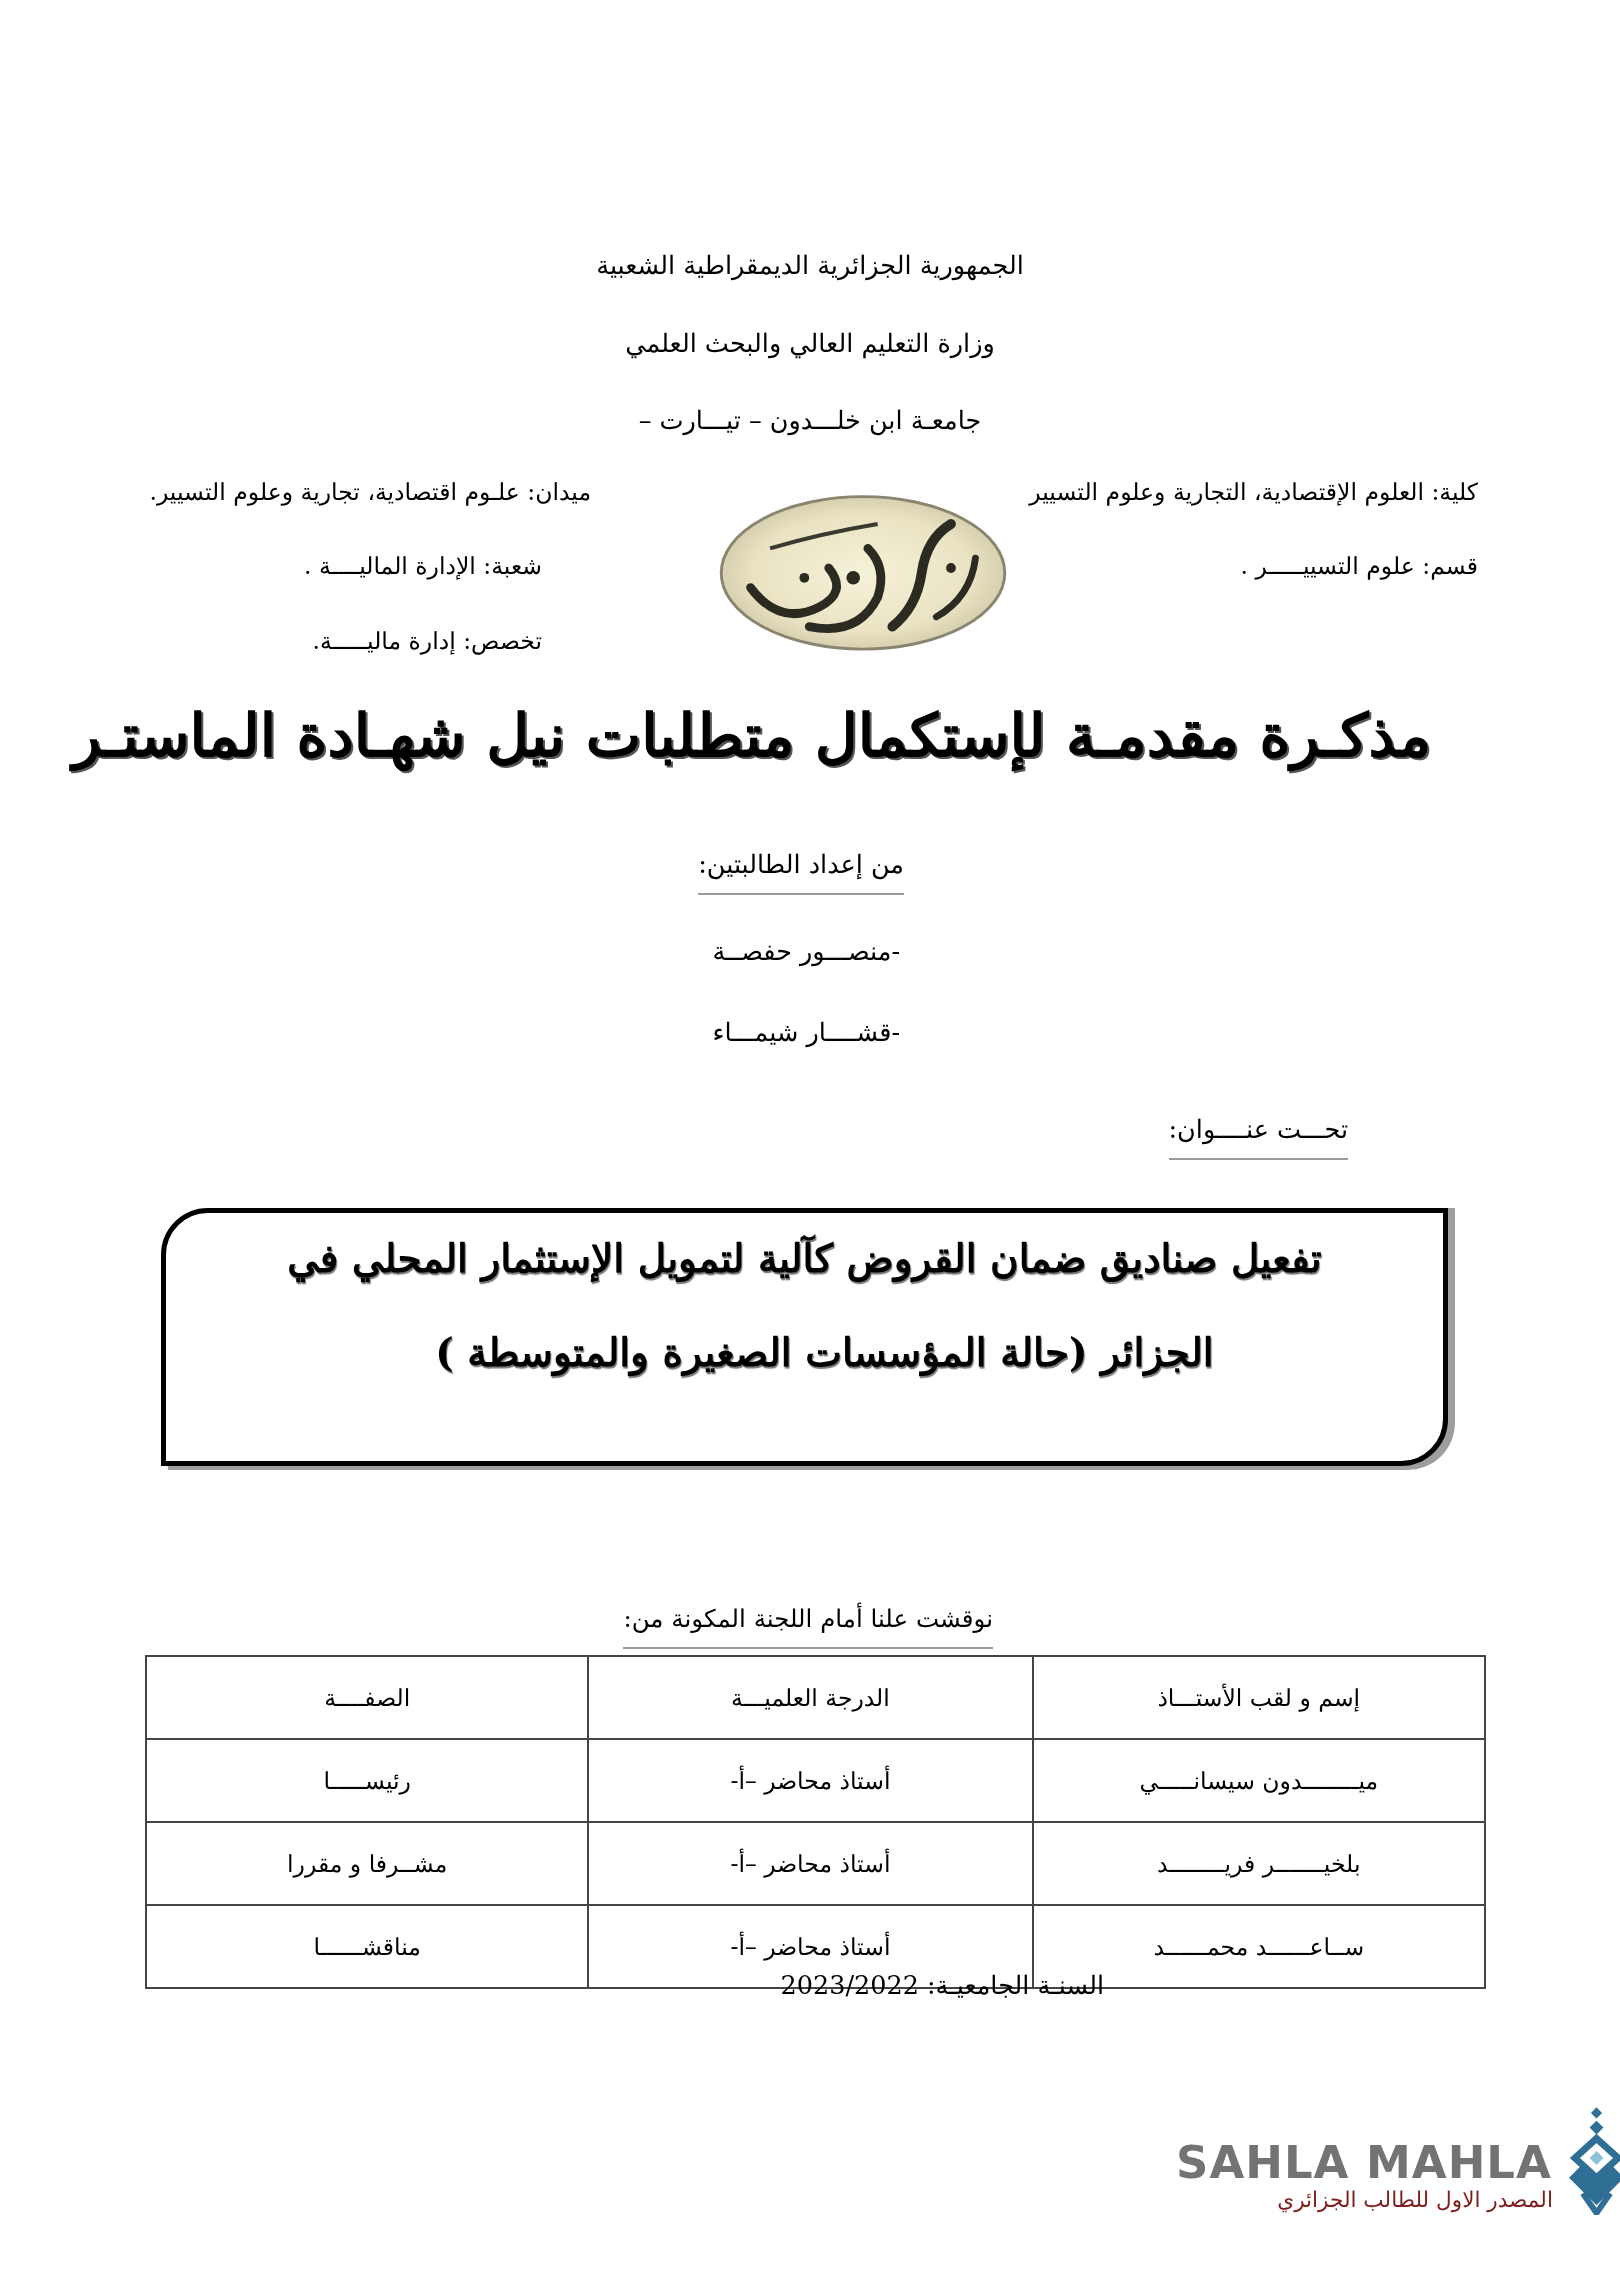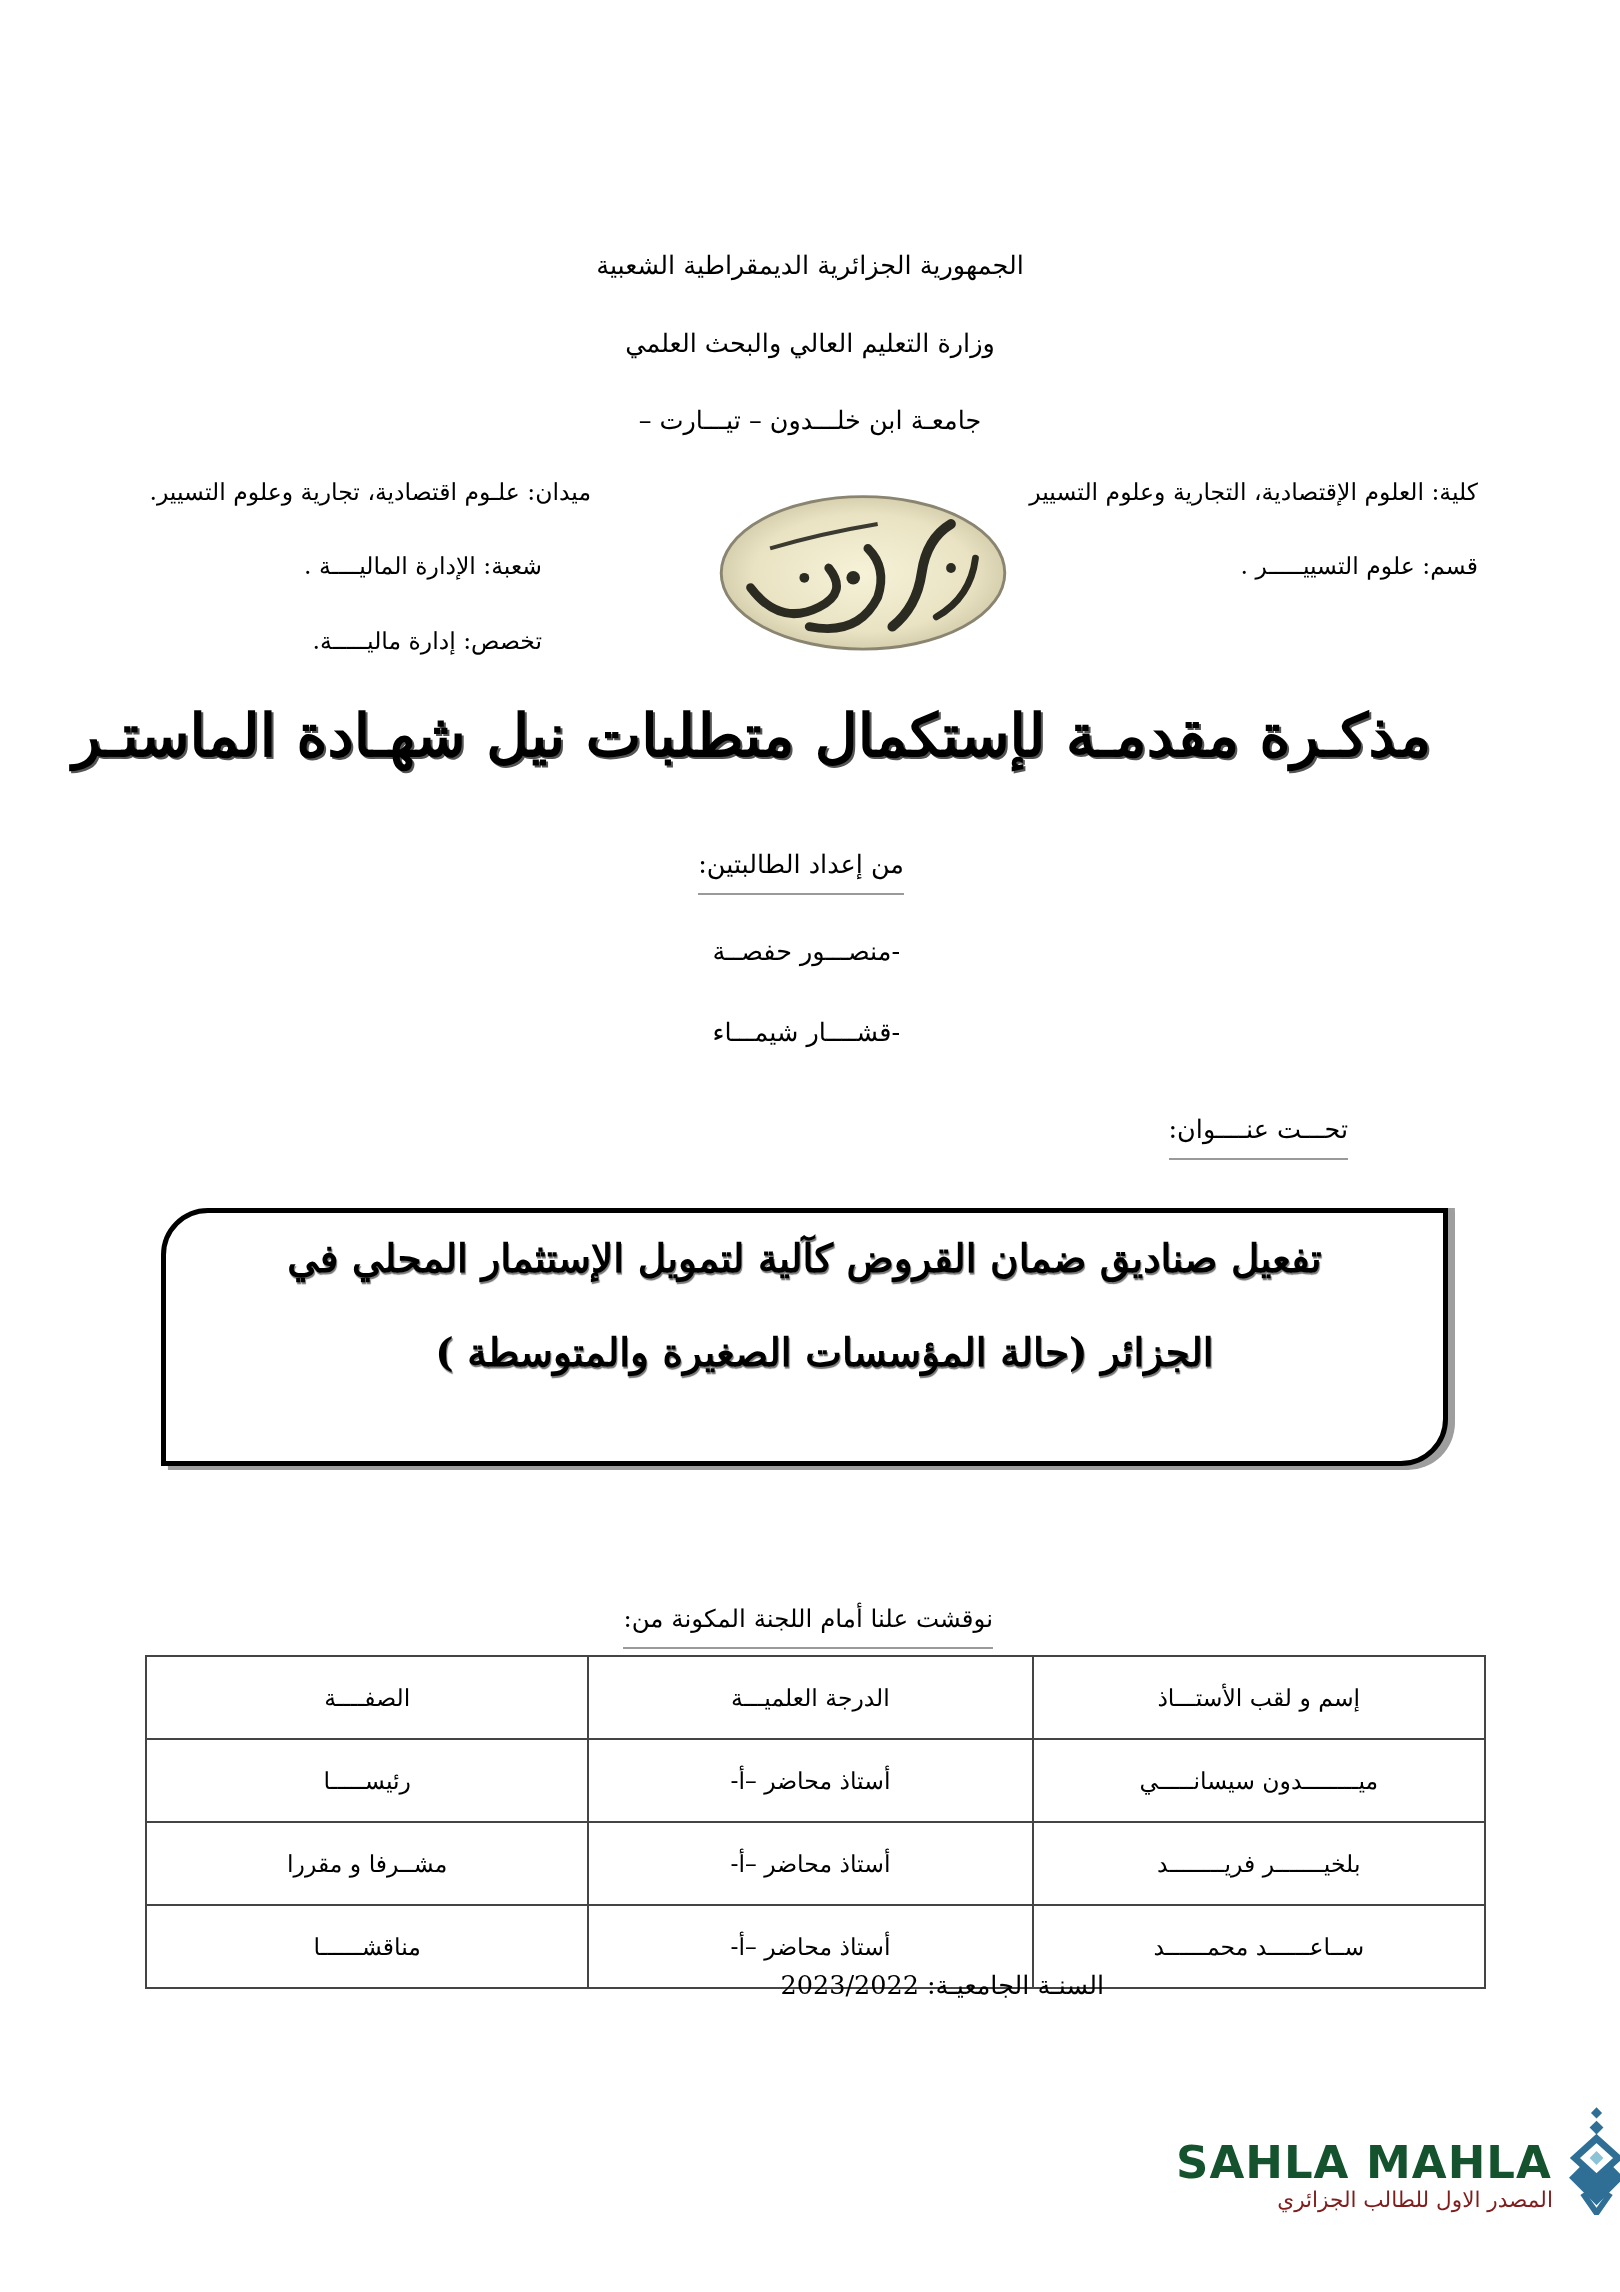--- a/index.html
+++ b/index.html
@@ -45,21 +45,21 @@
   #committee-table td.c2 { width: 448px; }
   #committee-table td.c3 { width: 446px; }
 
   #seal {
     left: 711px; top: 480px; width: 304px; height: 176px;
   }
 
   #watermark { left: 1176px; top: 2107px; width: 451px; height: 108px; }
   #wm-brand {
     left: 0; top: 29px; font-family: "DejaVu Sans", "Liberation Sans", sans-serif;
-    font-size: 45px; font-weight: bold; color: #14532d; letter-spacing: 1px;
+    font-size: 45px; font-weight: bold; color: #737373; letter-spacing: 1px;
   }
   #wm-tagline {
     left: 4.9px; top: 80px; font-size: 21.6px; color: #7f1d1d; width: 372px; text-align: right;
   }
   #wm-emblem { left: 387px; top: 0; width: 69px; height: 108px; }
 </style>
 </head>
 <body>
 
 <div class="abs rtl hdr-line" style="top:250px;">الجمهورية الجزائرية الديمقراطية الشعبية</div>

